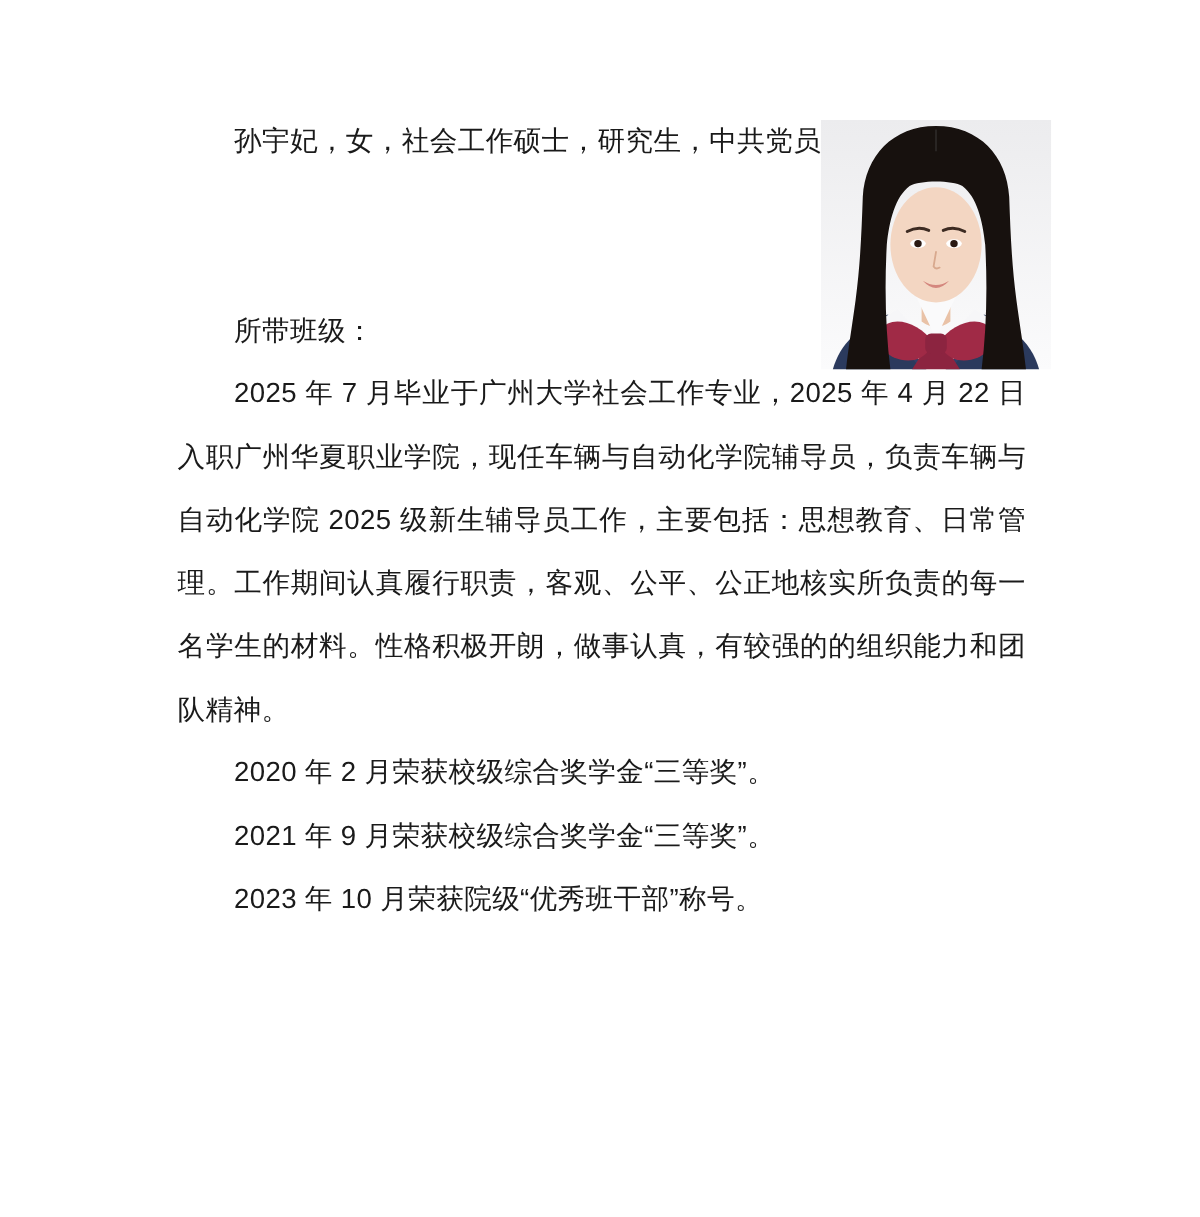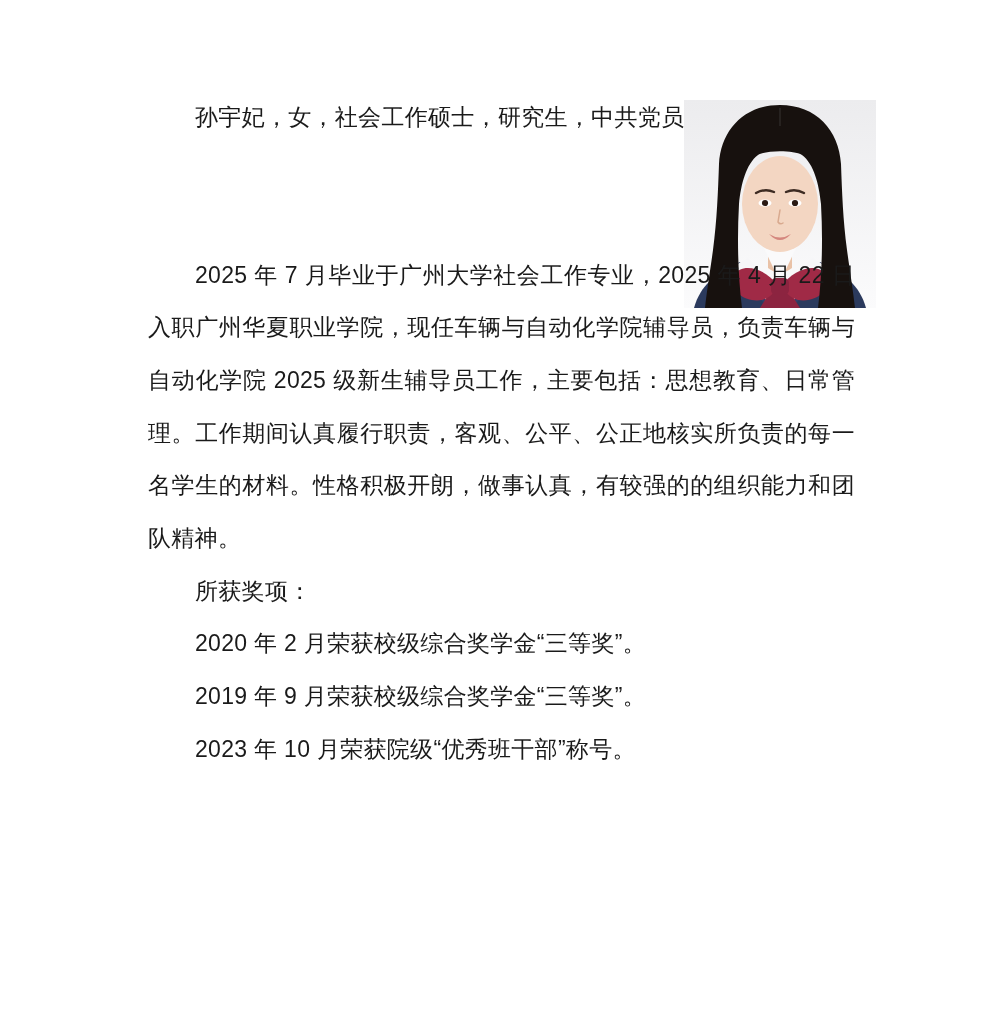--- a/index.html
+++ b/index.html
@@ -91,20 +91,20 @@
                C169,190 166,172 163,150 C159,120 158,92 157,64
                C155,30 132,5 96,5 Z" fill="#17110e"></path>
 
       <path d="M96,8 L96,26" stroke="#2e2a28" stroke-width="1.4"></path>
     </svg>
   </div>
 
   <div class="content">
     <p>孙宇妃，女，社会工作硕士，研究生，中共党员</p>
     <div class="spacer"></div>
+    <p>所带班级：</p>
     <p>2025 年 7 月毕业于广州大学社会工作专业，2025 年 4 月 22 日入职广州华夏职业学院，现任车辆与自动化学院辅导员，负责车辆与自动化学院 2025 级新生辅导员工作，主要包括：思想教育、日常管理。工作期间认真履行职责，客观、公平、公正地核实所负责的每一名学生的材料。性格积极开朗，做事认真，有较强的的组织能力和团队精神。</p>
-    <p>所获奖项：</p>
     <p>2020 年 2 月荣获校级综合奖学金“三等奖”。</p>
-    <p>2019 年 9 月荣获校级综合奖学金“三等奖”。</p>
+    <p>2021 年 9 月荣获校级综合奖学金“三等奖”。</p>
     <p>2023 年 10 月荣获院级“优秀班干部”称号。</p>
   </div>
 
 </div>
 
 </body></html>

